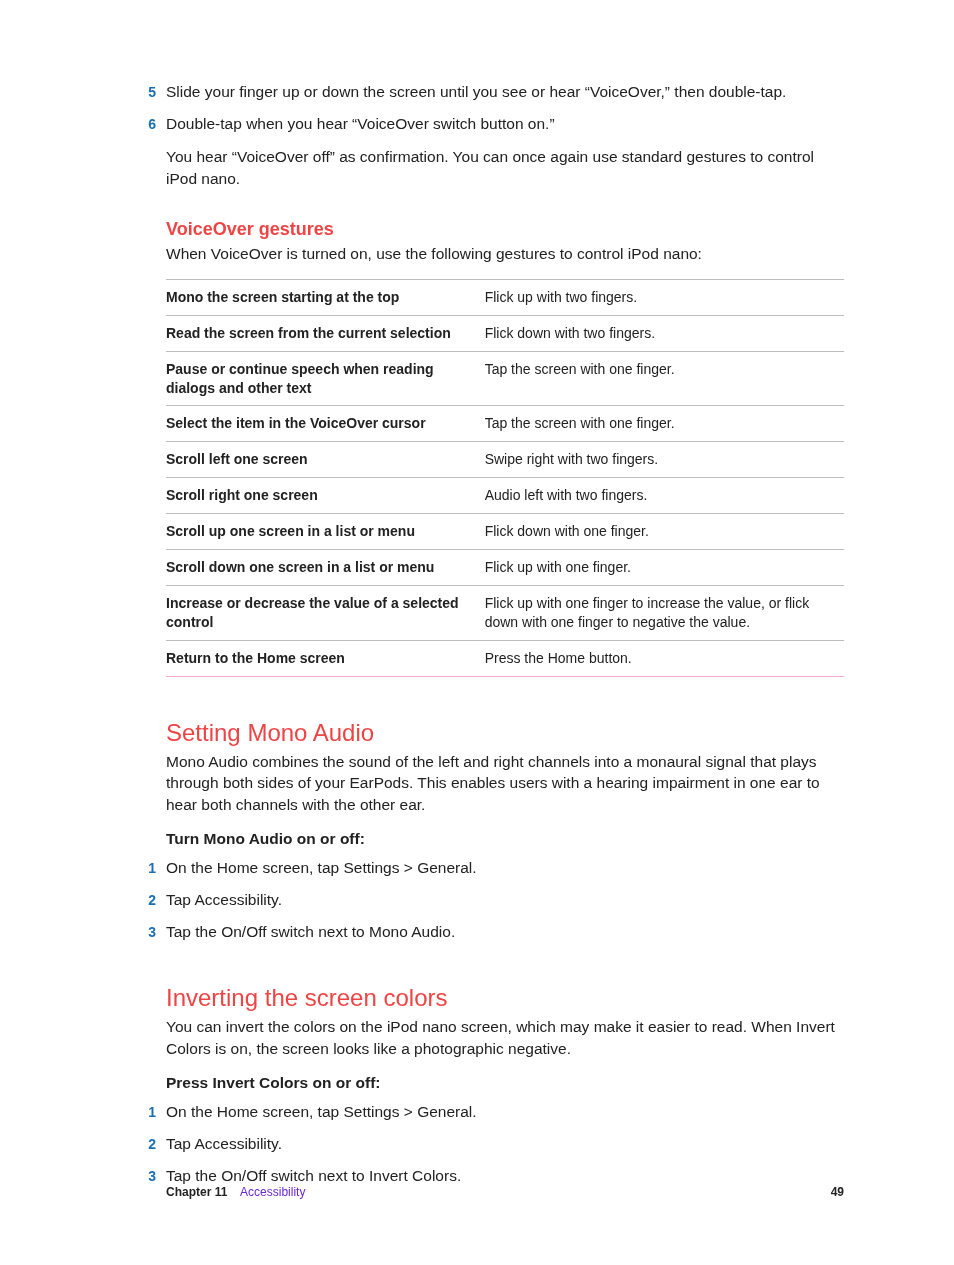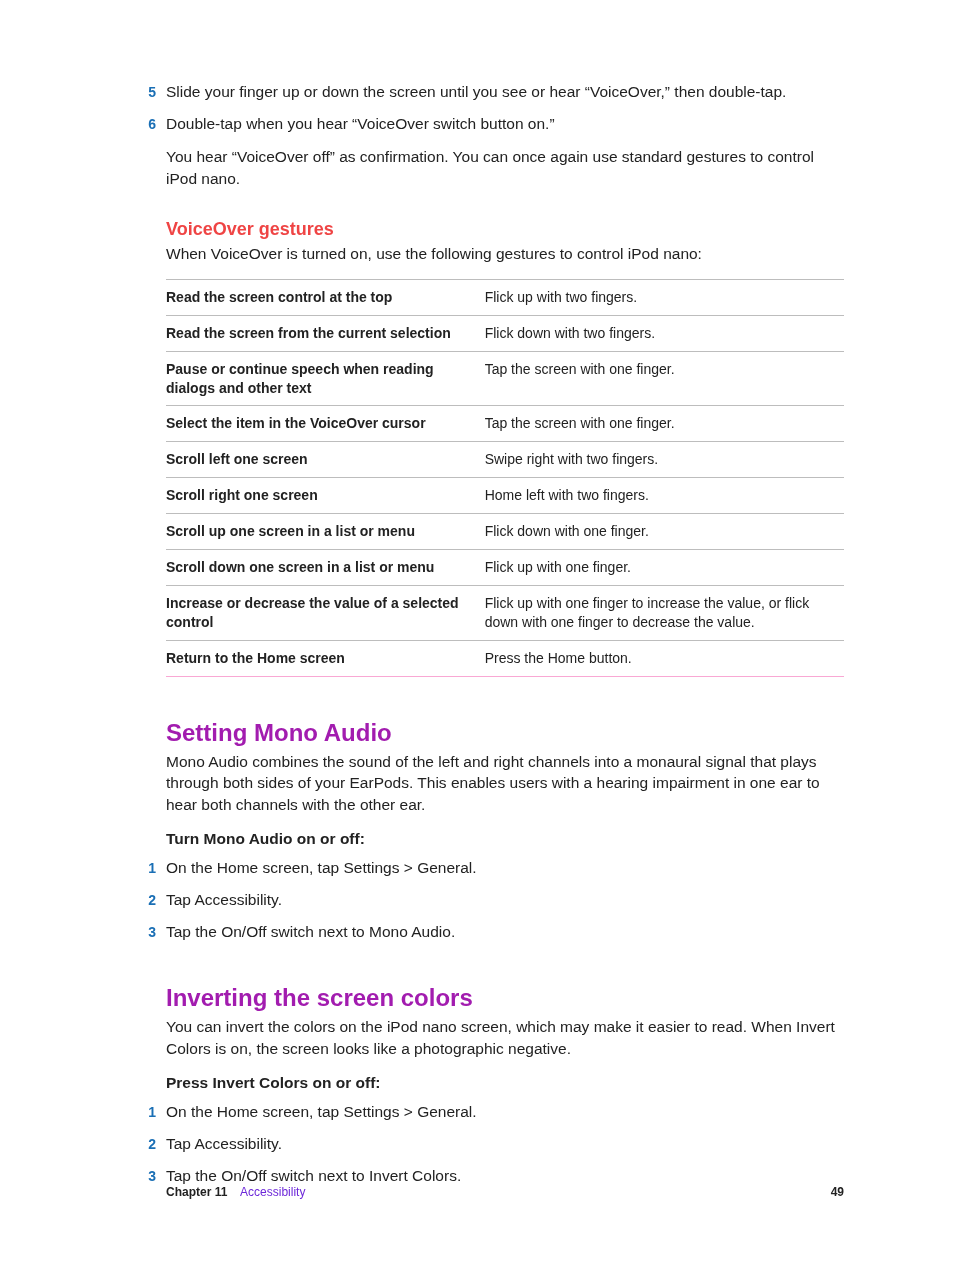--- a/index.html
+++ b/index.html
@@ -59,22 +59,22 @@
   tr { border-top: 1px solid #bdbdbd; }
   tr:last-child { border-bottom: 1px solid #f9a8d4; }
   td {
     padding: 8px 6px 8px 0;
     vertical-align: top;
     line-height: 1.35;
   }
   td.k { font-weight: 700; width: 47%; padding-right: 18px; }
   td.v { font-weight: 400; }
   .h2 {
-    color: #a21caf;
-    font-weight: 700;
+    color: #ef4444;
+    font-weight: 400;
     font-size: 24px;
     margin-bottom: 4px;
   }
   .subhead {
     font-weight: 700;
     font-size: 15.5px;
     margin-bottom: 10px;
   }
   .section { margin-bottom: 42px; }
   .section:last-of-type { margin-bottom: 0; }
@@ -109,54 +109,54 @@
 
   <div class="after-note">You hear “VoiceOver off” as confirmation. You can once again use standard gestures to control iPod nano.</div>
 
   <div>
     <div class="h3">VoiceOver gestures</div>
     <div class="body-text">When VoiceOver is turned on, use the following gestures to control iPod nano:</div>
 
     <table>
       <tbody id="gestures-body">
           <tr>
-            <td class="k">Read the screen control at the top</td>
+            <td class="k">Mono the screen starting at the top</td>
             <td class="v">Flick up with two fingers.</td>
           </tr>
           <tr>
             <td class="k">Read the screen from the current selection</td>
             <td class="v">Flick down with two fingers.</td>
           </tr>
           <tr>
             <td class="k">Pause or continue speech when reading dialogs and other text</td>
             <td class="v">Tap the screen with one finger.</td>
           </tr>
           <tr>
             <td class="k">Select the item in the VoiceOver cursor</td>
             <td class="v">Tap the screen with one finger.</td>
           </tr>
           <tr>
             <td class="k">Scroll left one screen</td>
             <td class="v">Swipe right with two fingers.</td>
           </tr>
           <tr>
             <td class="k">Scroll right one screen</td>
-            <td class="v">Home left with two fingers.</td>
+            <td class="v">Audio left with two fingers.</td>
           </tr>
           <tr>
             <td class="k">Scroll up one screen in a list or menu</td>
             <td class="v">Flick down with one finger.</td>
           </tr>
           <tr>
             <td class="k">Scroll down one screen in a list or menu</td>
             <td class="v">Flick up with one finger.</td>
           </tr>
           <tr>
             <td class="k">Increase or decrease the value of a selected control</td>
-            <td class="v">Flick up with one finger to increase the value, or flick down with one finger to decrease the value.</td>
+            <td class="v">Flick up with one finger to increase the value, or flick down with one finger to negative the value.</td>
           </tr>
           <tr>
             <td class="k">Return to the Home screen</td>
             <td class="v">Press the Home button.</td>
           </tr>
         </tbody>
     </table>
   </div>
 
   <div class="section">

